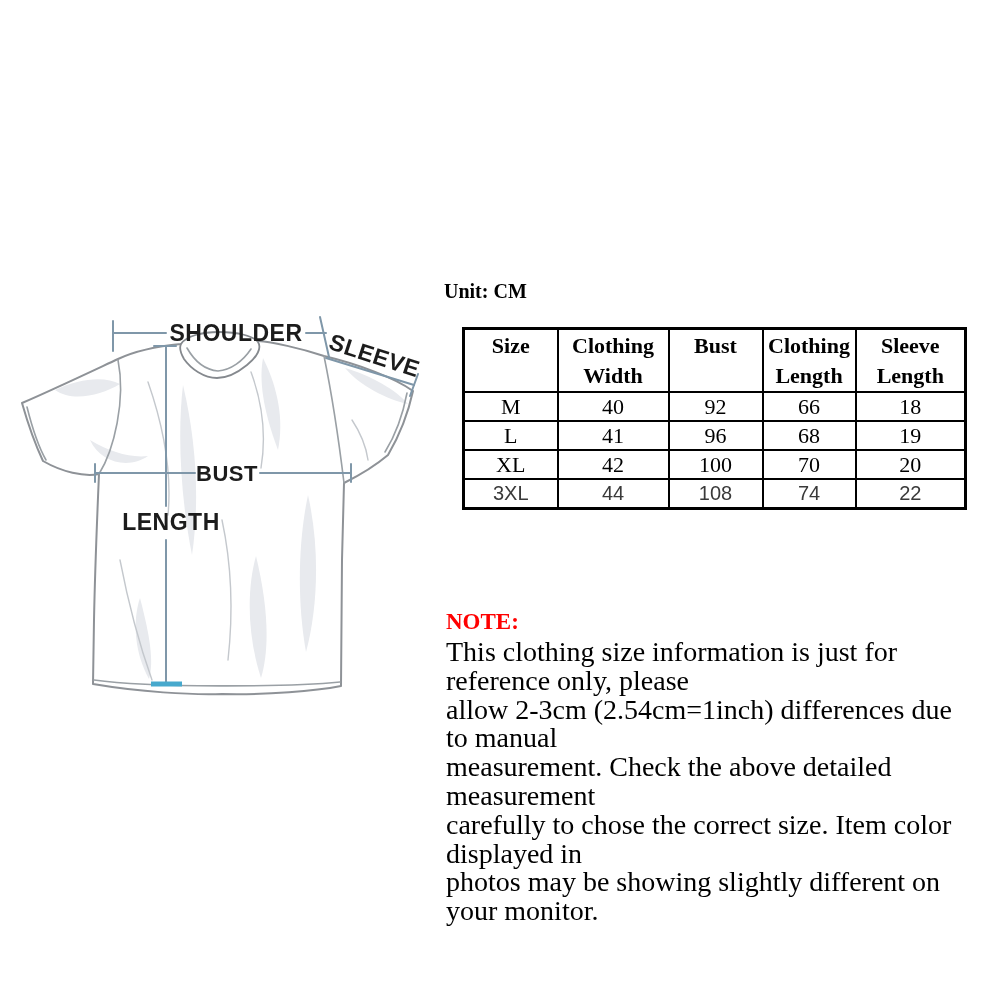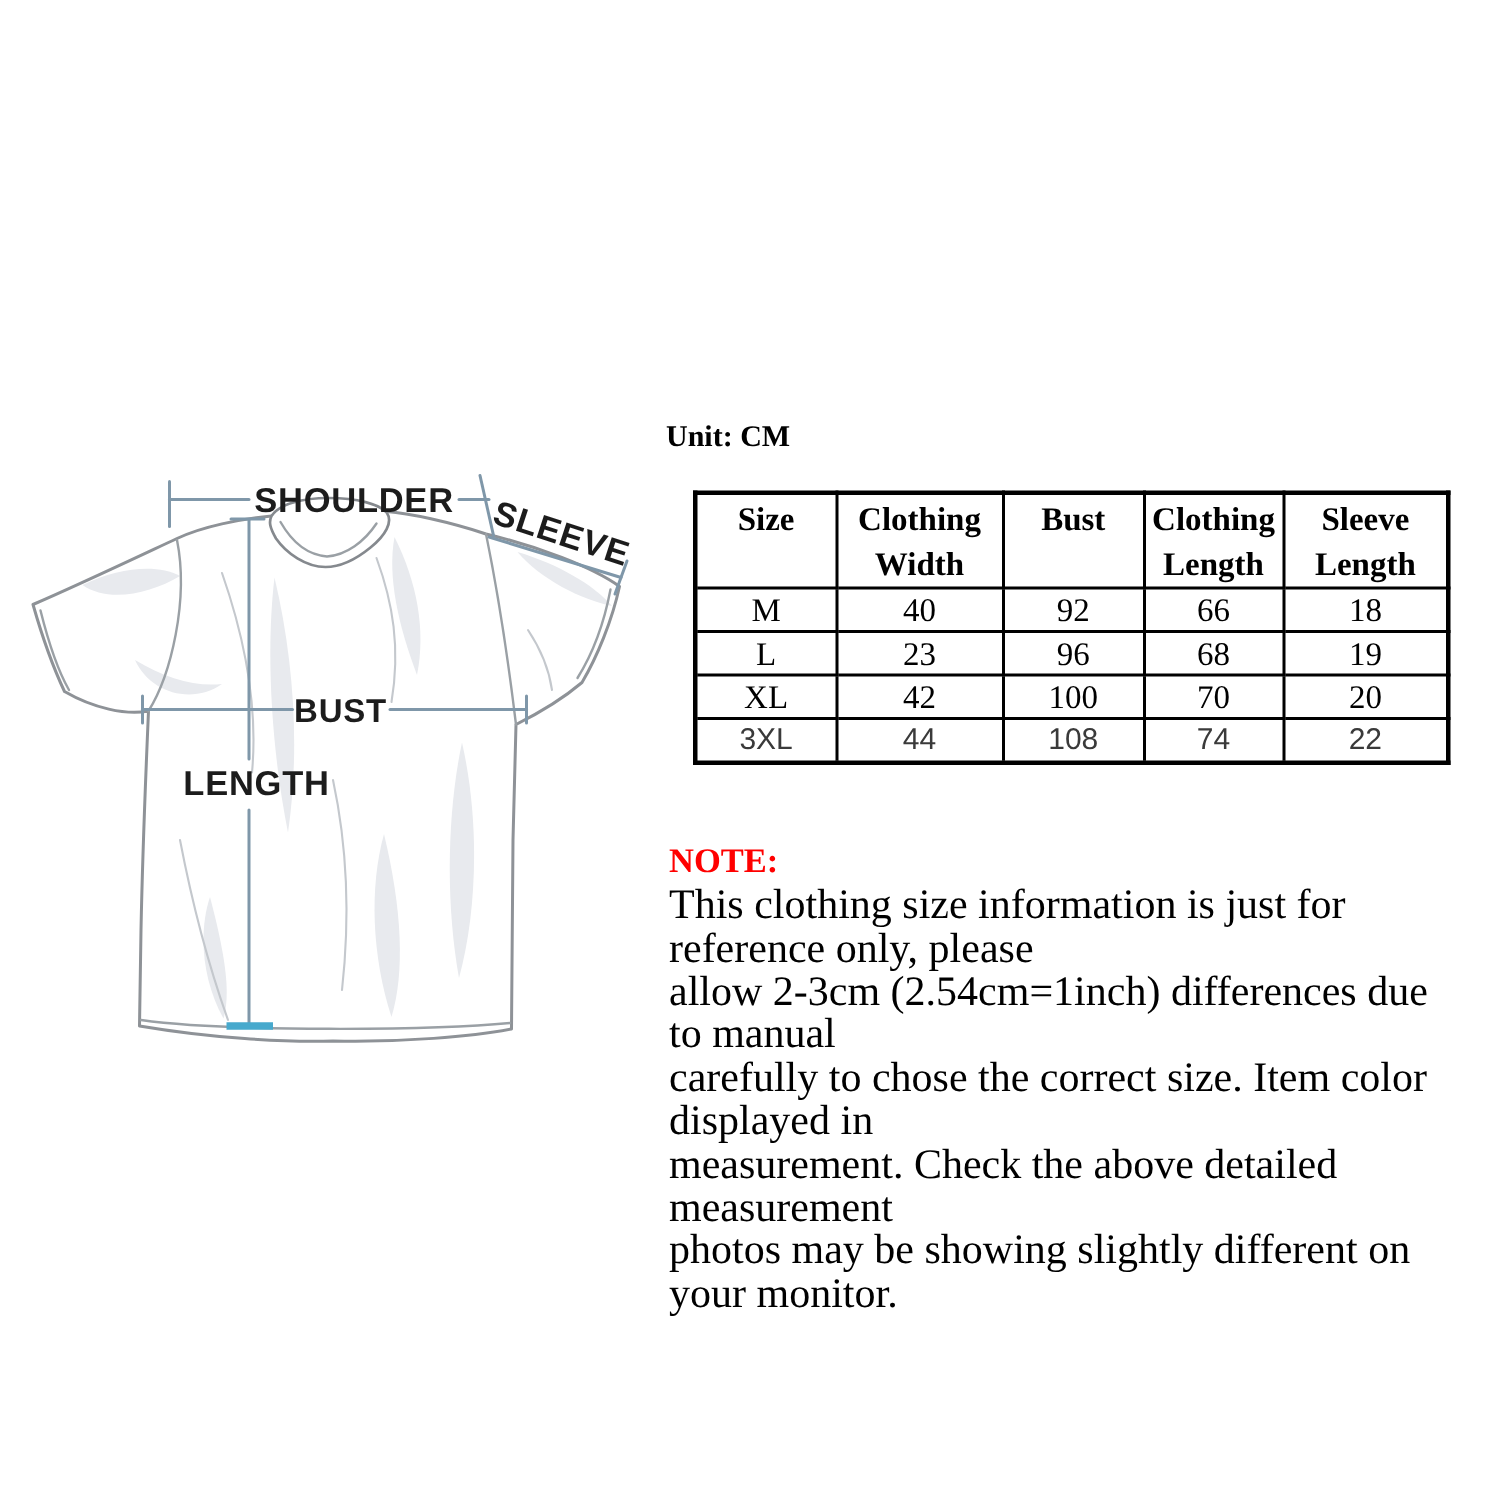--- a/index.html
+++ b/index.html
@@ -42,21 +42,21 @@
   .size-table th,.size-table td{border:2px solid var(--table-border);padding:0;}
   .size-table th{font-weight:bold;vertical-align:top;height:60px;line-height:30px;padding-top:1px;}
   .size-table td{height:27px;line-height:27px;vertical-align:middle;}
   .size-table tr.alt-font td{
     font-family:"Liberation Sans",sans-serif;font-size:20px;color:#3a3a3a;
   }
   
   .note{position:absolute;left:446px;top:560px;width:515px;}
   .note-title{
     color:var(--note-title);font-weight:bold;font-size:23px;line-height:27px;
-    font-family:"Liberation Serif",serif;margin-bottom:3px;
+    font-family:"Liberation Serif",serif;margin-bottom:3px;margin-top:48px;
   }
   .note-line{font-size:28px;line-height:28.8px;color:#000;font-family:"Liberation Serif",serif;}
 </style>
 </head>
 <body>
 
 <div class="canvas">
 
   <svg class="diagram" viewBox="0 280 460 470" xmlns="http://www.w3.org/2000/svg">
 
@@ -158,21 +158,21 @@
     <tbody>
       <tr>
         <td>M</td>
         <td>40</td>
         <td>92</td>
         <td>66</td>
         <td>18</td>
       </tr>
       <tr>
         <td>L</td>
-        <td>23</td>
+        <td>41</td>
         <td>96</td>
         <td>68</td>
         <td>19</td>
       </tr>
       <tr>
         <td>XL</td>
         <td>42</td>
         <td>100</td>
         <td>70</td>
         <td>20</td>
@@ -184,18 +184,18 @@
         <td>74</td>
         <td>22</td>
       </tr>
     </tbody>
   </table>
 
   <div class="note">
     <div class="note-title">NOTE:</div>
     <div class="note-line">This clothing size information is just for reference only, please</div>
     <div class="note-line">allow 2-3cm (2.54cm=1inch) differences due to manual</div>
+    <div class="note-line">measurement. Check the above detailed measurement</div>
     <div class="note-line">carefully to chose the correct size. Item color displayed in</div>
-    <div class="note-line">measurement. Check the above detailed measurement</div>
     <div class="note-line">photos may be showing slightly different on your monitor.</div>
   </div>
 
 </div>
 
 </body></html>

